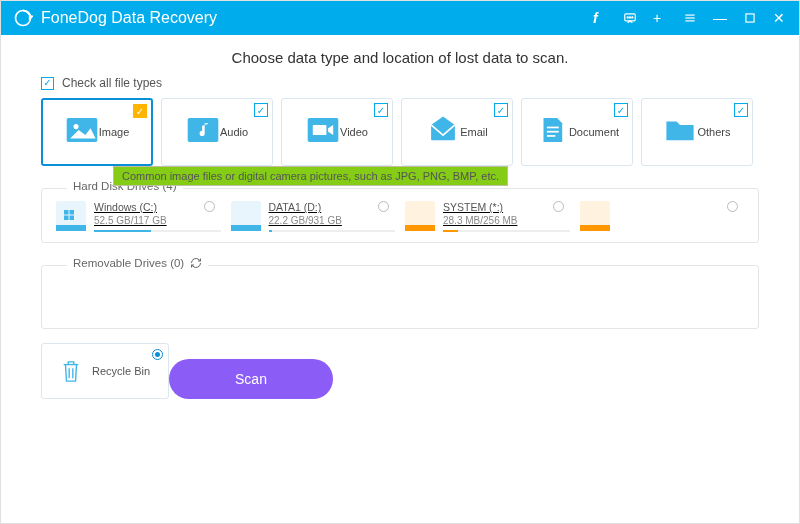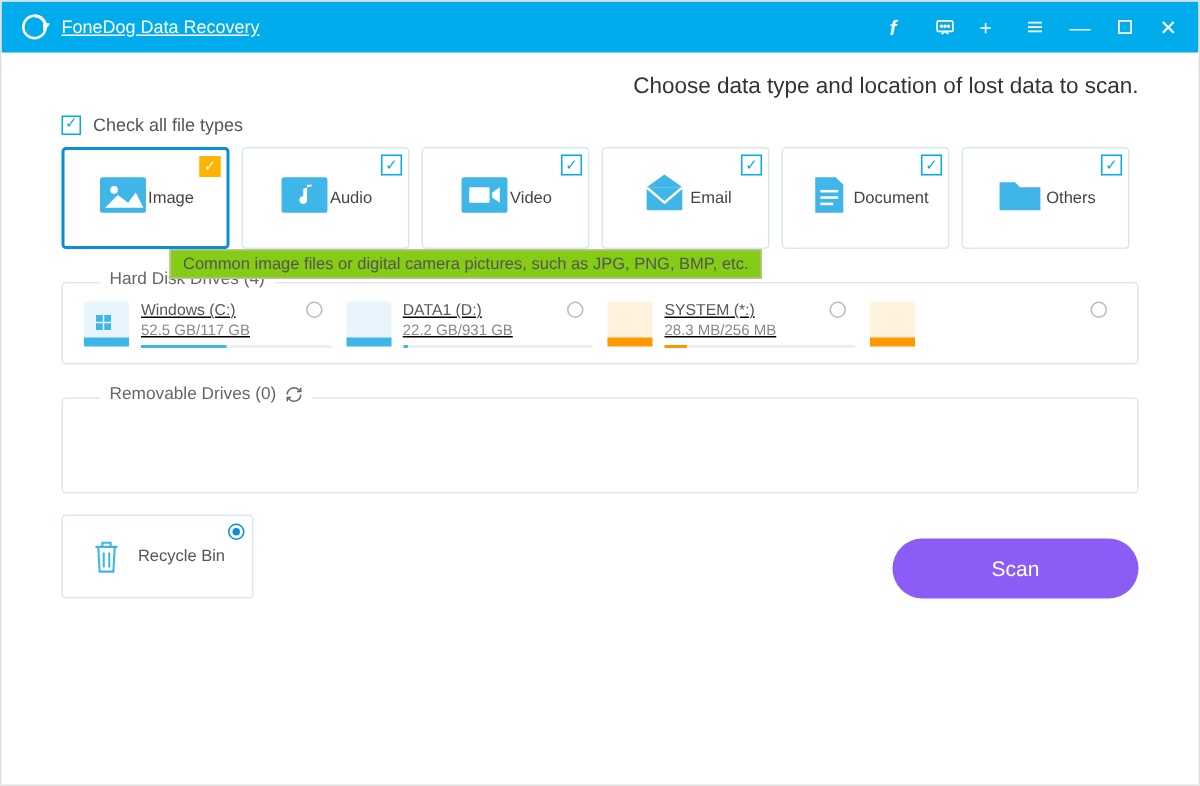--- a/index.html
+++ b/index.html
@@ -1,25 +1,25 @@
 <!DOCTYPE html>
 <html><head>
 <meta charset="utf-8">
 <style>
 * { margin: 0; padding: 0; box-sizing: border-box; font-family: Arial, sans-serif; }
 body { width: 800px; height: 524px; background: #fff; border: 1px solid #e0e0e0; overflow: hidden; }
 .titlebar { height: 34px; background: #00aceb; display: flex; align-items: center; padding: 0 12px; color: #fff; }
 .logo { width: 20px; height: 20px; margin-right: 8px; }
-.app-title { font-size: 12px; flex: 0 0 auto; text-decoration: underline; }
+.app-title { font-size: 16px; flex: 0 0 auto; }
 .titlebar-spacer { flex: 1; }
 .titlebar-btns { display: flex; gap: 16px; align-items: center; }
 .titlebar-btns svg, .titlebar-btns .glyph { width: 14px; height: 14px; color: #fff; cursor: pointer; }
 .glyph { font-size: 14px; line-height: 1; }
 .content { padding: 14px 40px 16px; }
-.heading { text-align: right; font-size: 15px; color: #333; margin-bottom: 10px; }
+.heading { text-align: center; font-size: 15px; color: #333; margin-bottom: 10px; }
 .check-all { display: flex; align-items: center; gap: 8px; font-size: 12px; color: #555; margin-bottom: 8px; }
 .chk { width: 13px; height: 13px; border: 1px solid #00aceb; display: inline-flex; align-items: center; justify-content: center; cursor: pointer; }
 .chk.checked::after { content: "✓"; color: #00aceb; font-size: 10px; line-height: 1; }
 .types-row { display: flex; gap: 8px; position: relative; }
 .type-card { width: 112px; height: 68px; border: 1px solid #dbe7ee; border-radius: 3px; display: flex; flex-direction: row; align-items: center; justify-content: center; position: relative; cursor: pointer; }
 .type-card.selected { border: 2px solid #0a8fd6; }
 .type-card .chk-sm { position: absolute; top: 4px; right: 4px; width: 14px; height: 14px; border: 1px solid #00aceb; display: flex; align-items: center; justify-content: center; }
 .type-card.selected .chk-sm { background: #ffb400; border-color: #ffb400; }
 .type-card .chk-sm::after { content: "✓"; color: #00aceb; font-size: 10px; }
 .type-card.selected .chk-sm::after { color: #fff; }
@@ -36,21 +36,21 @@
 .drive-icon .os { position: absolute; top: 8px; left: 7px; width: 12px; height: 12px; }
 .drive-info { flex: 1; text-decoration: underline; }
 .drive-name { font-size: 10.5px; color: #555; margin-bottom: 2px; }
 .drive-size { font-size: 10px; color: #888; margin-bottom: 4px; }
 .drive-bar { width: 100%; height: 2px; background: #eee; position: relative; }
 .drive-bar .fill { position: absolute; left: 0; top: 0; bottom: 0; }
 .radio { width: 11px; height: 11px; border: 1px solid #bbb; border-radius: 50%; position: absolute; top: 0; right: 6px; cursor: pointer; }
 .radio.on { border-color: #0a8fd6; }
 .radio.on::after { content: ""; position: absolute; inset: 2px; background: #0a8fd6; border-radius: 50%; }
 .removable-body { height: 40px; }
-.bottom-row { display: flex; justify-content: space-between; align-items: flex-end; margin-top: 14px; }
+.bottom-row { display: flex; align-items: flex-end; margin-top: 14px; }
 .recycle { width: 128px; height: 56px; border: 1px solid #dbe7ee; border-radius: 3px; display: flex; align-items: center; justify-content: center; gap: 10px; position: relative; }
 .recycle .radio { top: 5px; right: 5px; }
 .recycle-label { font-size: 11px; color: #555; }
 .scan-btn { width: 164px; height: 40px; background: #8b5cf6; border-radius: 20px; color: #fff; font-size: 14px; display: flex; align-items: center; justify-content: center; cursor: pointer; }
 .drive-icon.blue .bar-bg { background: #3fb5e8; }
 .drive-icon.orange { background: #fff3e0; }
 .drive-icon.orange .bar-bg { background: #ff9800; }
 </style>
 </head>
 <body>

